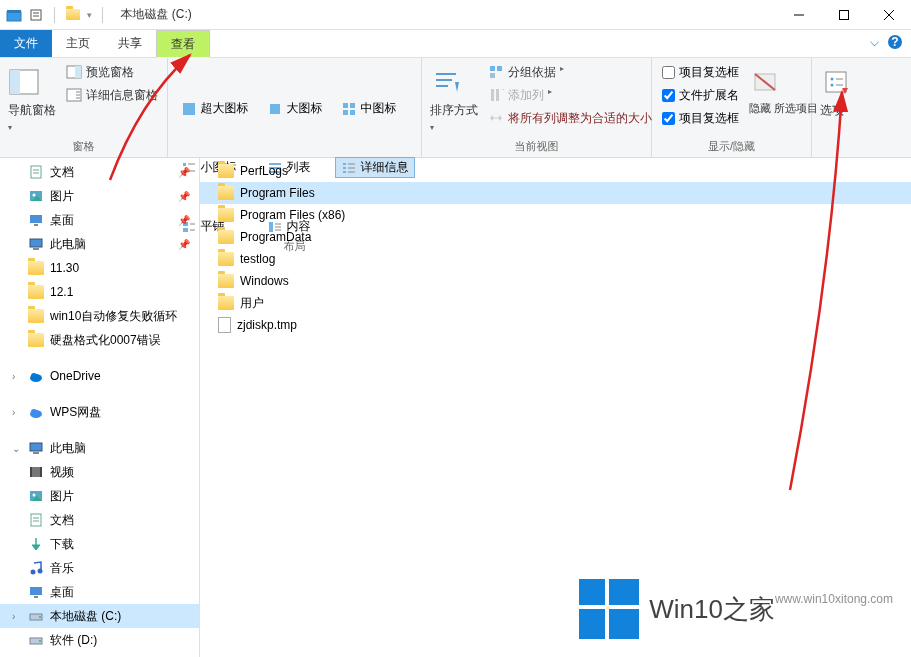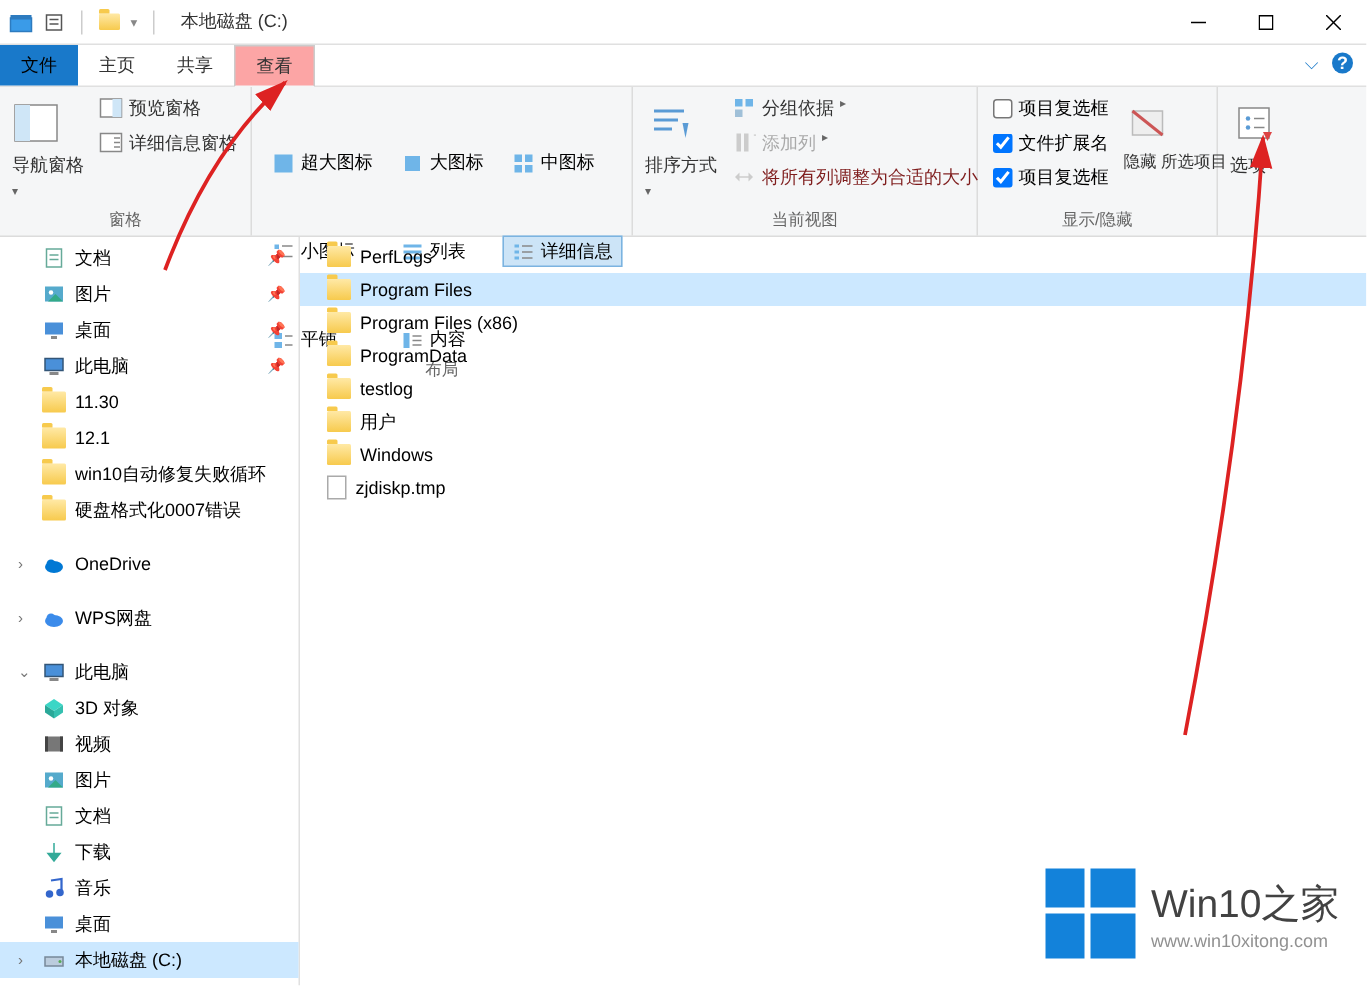--- a/index.html
+++ b/index.html
@@ -10,22 +10,22 @@
 .tb-icons { display: flex; align-items: center; padding: 0 6px; gap: 6px; }
 .tb-icon { width: 16px; height: 16px; display: inline-flex; align-items: center; justify-content: center; }
 .tb-sep { width: 1px; height: 16px; background: #ccc; margin: 0 4px; }
 .tb-title { margin-left: 8px; color: #333; }
 .tb-spacer { flex: 1; }
 .wc-btn { width: 45px; height: 30px; display: flex; align-items: center; justify-content: center; color: #000; }
 
 
 .menubar { height: 28px; display: flex; align-items: stretch; background: #fff; border-bottom: 1px solid #e0e0e0; position: relative; }
 .menutab { padding: 0 14px; display: flex; align-items: center; color: #333; cursor: pointer; }
-.menutab.file { background: #1979ca; color: #000000; }
-.menutab.active { border: 1px solid #ccc; border-bottom: 1px solid #f5f6f7; margin-bottom: -1px; background: #fca5a5; }
+.menutab.file { background: #1979ca; color: #ffffff; }
+.menutab.active { border: 1px solid #ccc; border-bottom: 1px solid #f5f6f7; margin-bottom: -1px; background: #bef264; }
 .menu-right { position: absolute; right: 8px; top: 4px; display: flex; gap: 8px; align-items: center; }
 
 
 .ribbon { height: 100px; background: #f5f6f7; display: flex; border-bottom: 1px solid #dcdcdc; }
 .rgroup { border-right: 1px solid #dcdcdc; display: flex; flex-direction: column; padding: 4px 6px 0 6px; }
 .rgroup-body { flex: 1; display: flex; align-items: flex-start; gap: 4px; }
 .rgroup-label { text-align: center; color: #666; padding: 2px 0 3px; font-size: 11px; }
 .rbtn { display: flex; align-items: flex-start; gap: 4px; padding: 2px 4px; color: #333; white-space: nowrap; }
 .rbtn-lg { flex-direction: column; width: 52px; text-align: center; padding: 4px 2px; }
 .rbtn-lg .ic { width: 32px; height: 32px; }
@@ -50,21 +50,21 @@
 .fitem { display: flex; align-items: center; height: 22px; padding: 0 8px 0 18px; gap: 6px; cursor: pointer; }
 .fitem.sel { background: #cce8ff; }
 .folder-ic { width: 16px; height: 14px; background: linear-gradient(#ffe9a6,#f7ca4d); border-radius: 1px; position: relative; }
 .folder-ic::before { content:""; position:absolute; top:-3px; left:0; width:7px; height:3px; background:#f7ca4d; border-radius:1px 1px 0 0;}
 .file-ic { width: 13px; height: 16px; background: #fff; border: 1px solid #aaa; position: relative; }
 
 
 .watermark { position: absolute; right: 18px; bottom: 18px; display: flex; align-items: center; gap: 10px; opacity: 0.92; }
 .winlogo { display: grid; grid-template-columns: 26px 30px; grid-template-rows: 26px 30px; gap: 4px; }
 .winlogo div { background: #0078d7; }
-.wm-text { display:flex; flex-direction:column; }
+.wm-text { display:flex; flex-direction:row; }
 .wm-text .big { font-size: 26px; color:#333; font-weight: 400;}
 .wm-text .small { font-size: 12px; color:#888; }
 
 
 .arrow-svg { position: absolute; left:0; top:0; pointer-events:none; }
 
 
 svg { display: block; }
 </style>
 </head>
@@ -458,30 +458,20 @@
           <svg width="16" height="16">
             <rect x="2" y="3" width="12" height="8" fill="#4a90d9" stroke="#357"></rect>
             <rect x="5" y="12" width="6" height="2" fill="#888"></rect>
           </svg>
         </span>
         <span>此电脑</span>
       </div>
       <div class="navitem lv1 ">
         <span class="ic">
           <svg width="16" height="16">
-            <polygon points="8,2 14,6 8,10 2,6" fill="#3bd6c6"></polygon>
-            <polygon points="2,6 8,10 8,15 2,11" fill="#2aa898"></polygon>
-            <polygon points="14,6 8,10 8,15 14,11" fill="#35c0b0"></polygon>
-          </svg>
-        </span>
-        <span>3D 对象</span>
-      </div>
-      <div class="navitem lv1 ">
-        <span class="ic">
-          <svg width="16" height="16">
             <rect x="2" y="3" width="12" height="10" fill="#777"></rect>
             <rect x="2" y="3" width="2" height="10" fill="#444"></rect>
             <rect x="12" y="3" width="2" height="10" fill="#444"></rect>
           </svg>
         </span>
         <span>视频</span>
       </div>
       <div class="navitem lv1 ">
         <span class="ic">
           <svg width="16" height="16">
@@ -565,25 +555,25 @@
       <div class="fitem ">
         <span class="folder-ic"></span>
         <span>ProgramData</span>
       </div>
       <div class="fitem ">
         <span class="folder-ic"></span>
         <span>testlog</span>
       </div>
       <div class="fitem ">
         <span class="folder-ic"></span>
-        <span>用户</span>
+        <span>Windows</span>
       </div>
       <div class="fitem ">
         <span class="folder-ic"></span>
-        <span>Windows</span>
+        <span>用户</span>
       </div>
       <div class="fitem ">
         <span class="file-ic"></span>
         <span>zjdiskp.tmp</span>
       </div>
     </div>
 </div>
 
 <div class="watermark">
   <div class="winlogo">

